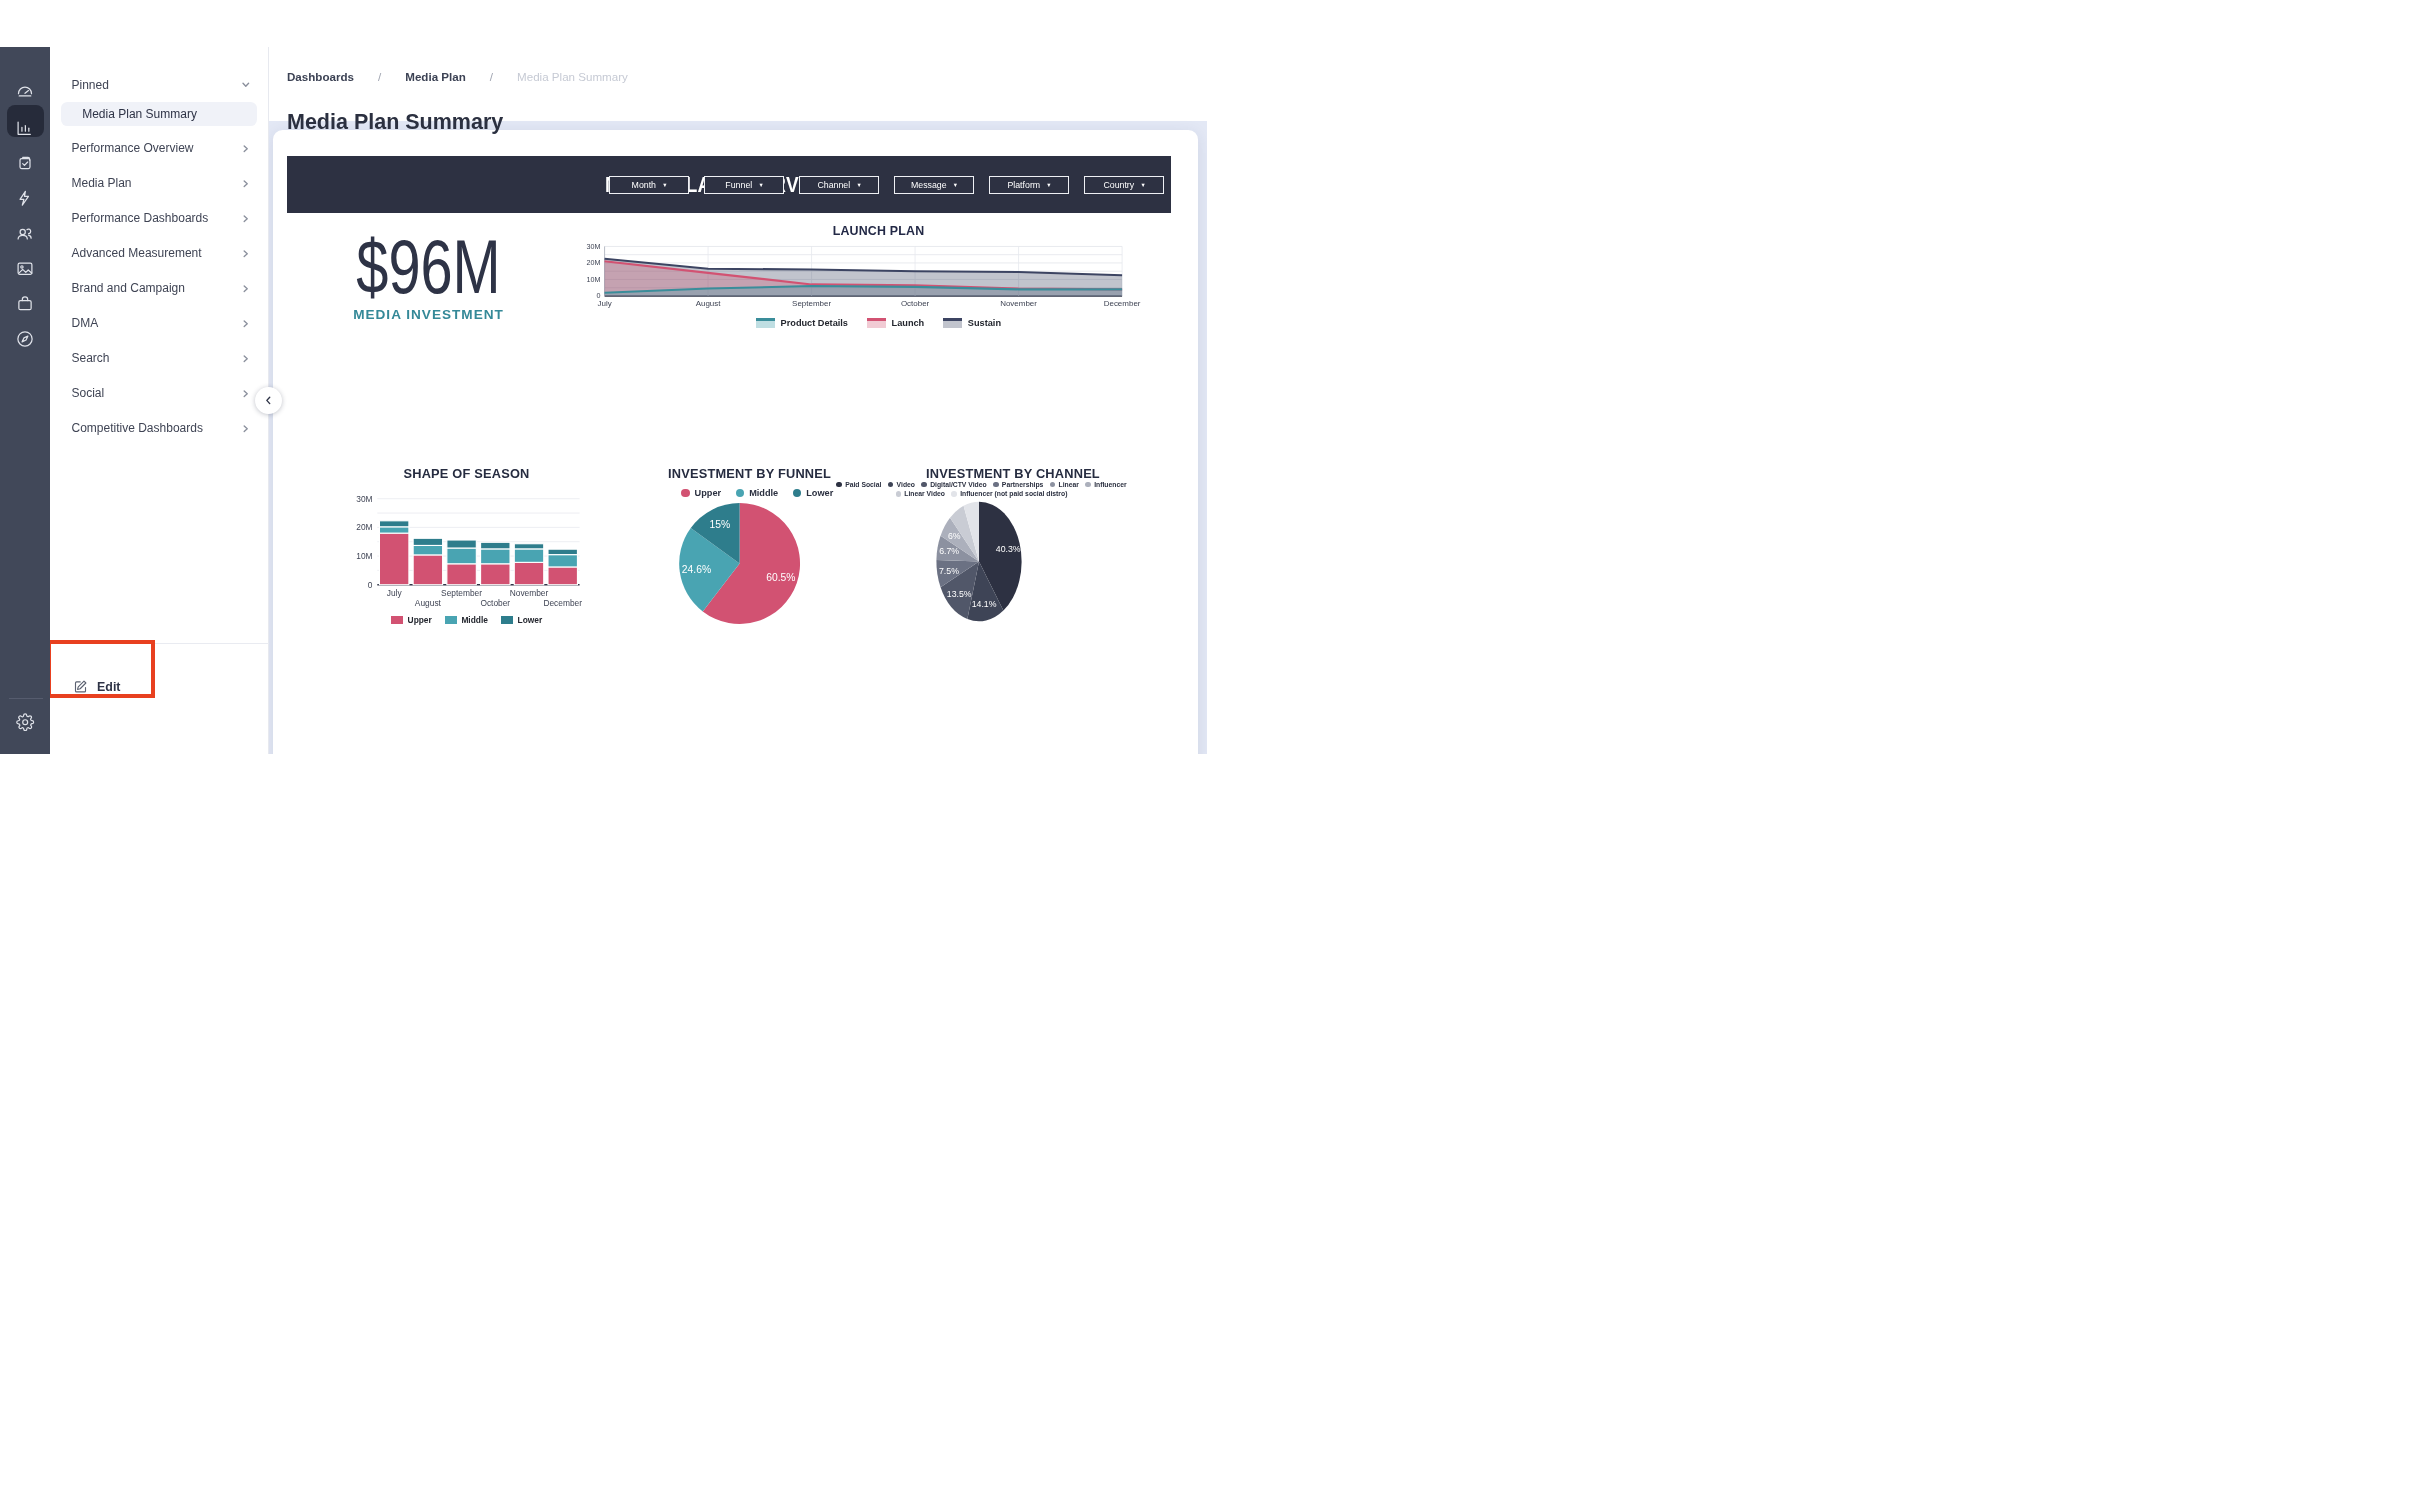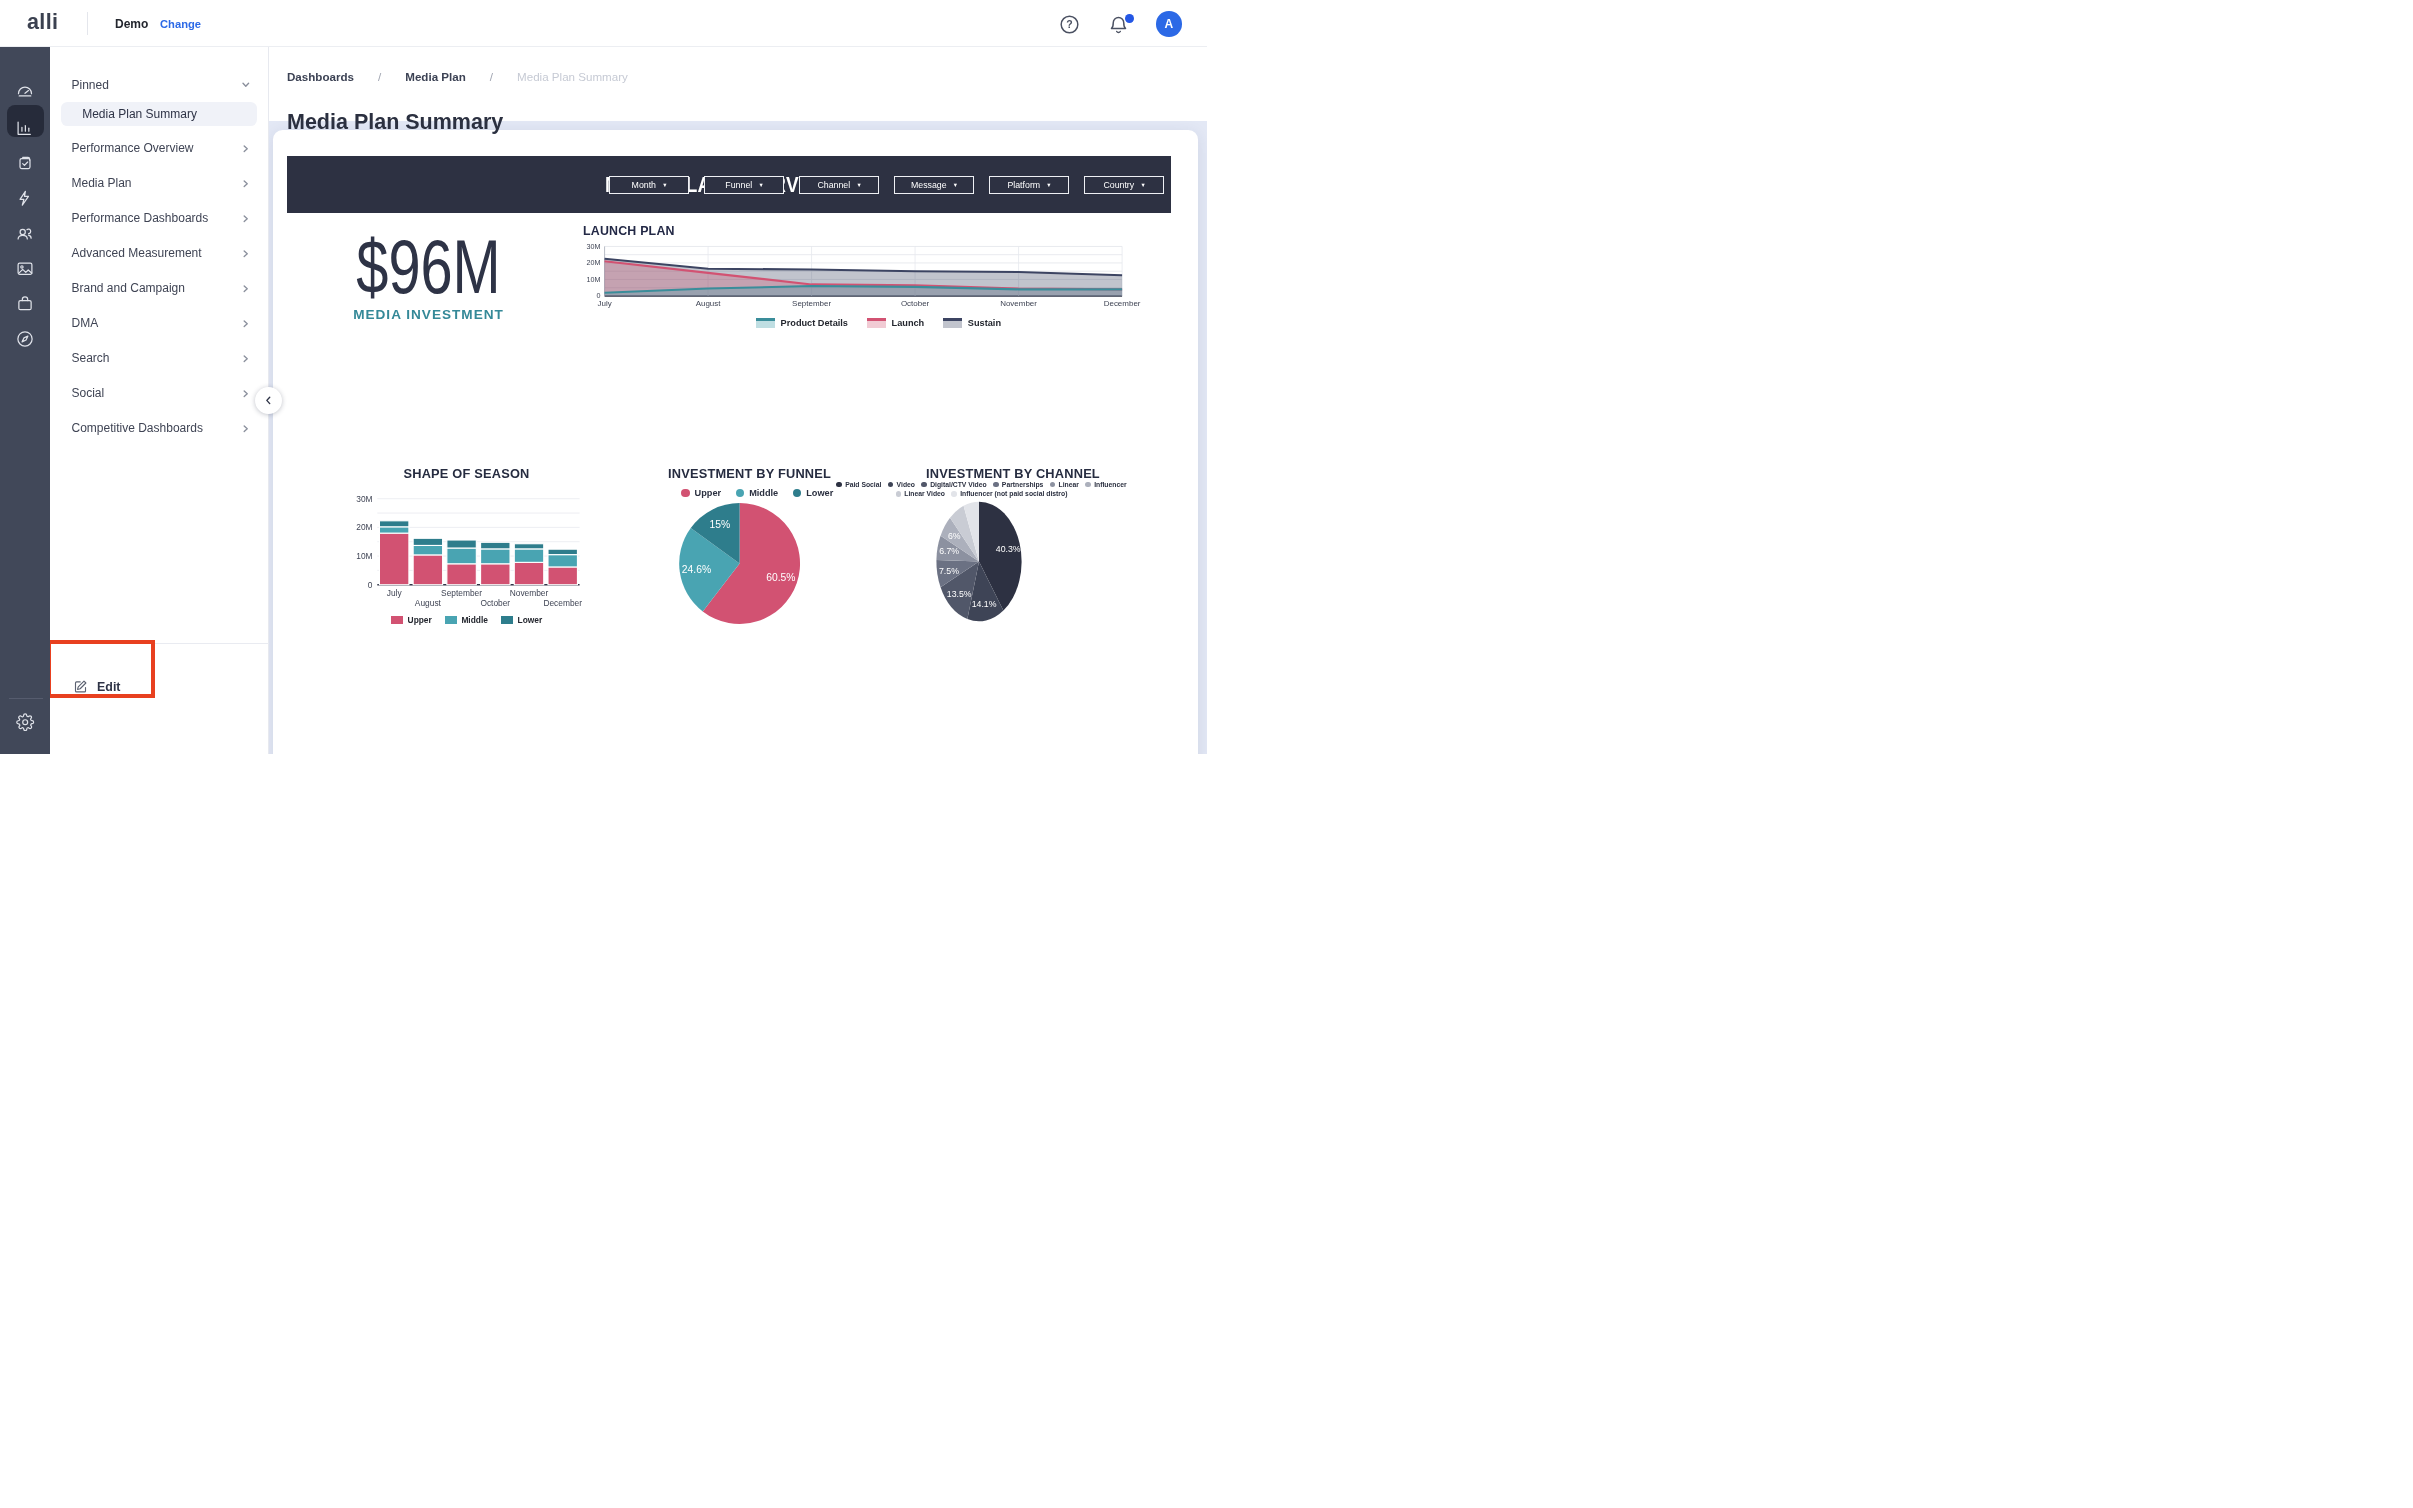--- a/index.html
+++ b/index.html
@@ -61,21 +61,21 @@
               display:flex;align-items:center;justify-content:center;gap:7.2px;cursor:pointer;
               font-family:"Liberation Sans",sans-serif;}
   .filter-caret{font-size:6.4px;line-height:1;}
 
   
   .kpi{position:absolute;left:313px;top:228px;width:231px;text-align:center;}
   .kpi-value{font-size:76px;font-weight:400;color:#2e3346;line-height:77px;transform:scaleX(.76);transform-origin:center;white-space:nowrap;}
   .kpi-label{margin-top:1.6px;font-size:13.6px;font-weight:700;color:#358998;letter-spacing:1px;}
 
   
-  .launch-title{position:absolute;left:583px;top:224px;width:591px;text-align:left;font-size:12.4px;font-weight:700;color:#232946;letter-spacing:0.2px;}
+  .launch-title{position:absolute;left:583px;top:224px;width:591px;text-align:center;font-size:12.4px;font-weight:700;color:#232946;letter-spacing:0.2px;}
   #launch-svg{position:absolute;left:583px;top:236px;}
   .launch-legend{position:absolute;left:583px;top:318px;width:591px;display:flex;justify-content:center;gap:19px;align-items:center;}
   .llg-item{display:flex;align-items:center;gap:5.6px;}
   .llg-swatch{width:19px;height:9.6px;}
   .llg-label{font-size:9.2px;color:#23262e;font-weight:600;}
 
   
   .stats{position:absolute;left:287px;top:355px;width:884px;height:89px;background:#2d3142;display:flex;}
   .stat{flex:1;text-align:center;padding-top:11.2px;}
   .stat-value{font-size:38px;font-weight:400;color:#fff;line-height:40px;transform:scaleX(.84);transform-origin:center;white-space:nowrap;}
@@ -105,40 +105,20 @@
   svg text{font-family:"Liberation Sans","DejaVu Sans",sans-serif;}
 </style>
 </head>
 <body>
 
 <div class="page">
 
   <div class="content-bg"></div>
   <div class="card"></div>
 
-  <div class="topbar">
-    <div class="logo">alli</div>
-    <div class="logo-divider"></div>
-    <div class="project-name">Demo</div>
-    <div class="change-link">Change</div>
-    <div class="icon-btn" style="left:1059px;top:13.6px;">
-      <svg viewBox="0 0 26 26" width="21" height="21" fill="none">
-        <circle cx="13" cy="13" r="10.3" stroke="#4b5162" stroke-width="1.8"></circle>
-        <text x="13" y="17.5" font-size="13" font-weight="700" fill="#4b5162" text-anchor="middle">?</text>
-      </svg>
-    </div>
-    <div class="icon-btn" style="left:1108px;top:13.6px;">
-      <svg viewBox="0 0 24 24" width="21" height="21" fill="none" stroke="#4b5162" stroke-width="1.7" stroke-linecap="round" stroke-linejoin="round">
-        <path d="M18 10a6 6 0 1 0-12 0c0 5-2 6.5-2 6.5h16S18 15 18 10"></path>
-        <path d="M10 20a2.3 2.3 0 0 0 4 0"></path>
-      </svg>
-    </div>
-    <div class="bell-badge"></div>
-    <div class="avatar">A</div>
-  </div>
 
   <div class="rail">
     <div class="rail-active-bg"></div>
     <div id="rail-items">
         <div class="rail-item" style="top: 27px;">
           <svg viewBox="0 0 26 24" width="20" height="18.4" fill="none" stroke="#dfe2e9" stroke-width="1.6" stroke-linecap="round" stroke-linejoin="round">
             <path d="M4.5 16.5a8.5 8.5 0 1 1 17 0"></path>
             <path d="M13 16l4.5-3.5"></path>
             <path d="M5.5 19.5h15"></path>
           </svg>

